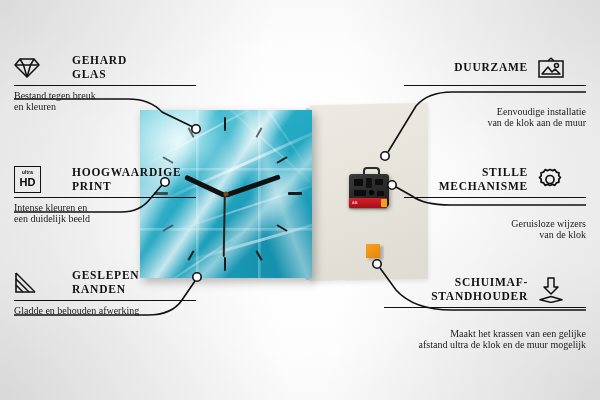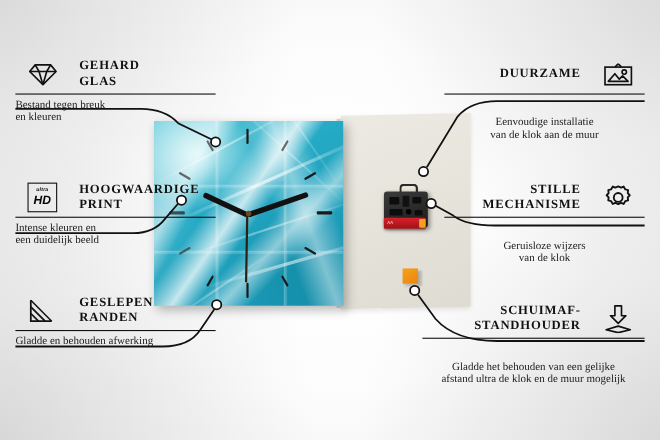--- a/index.html
+++ b/index.html
@@ -78,25 +78,25 @@
   svg.wires circle{fill:#ffffff;stroke:#111;stroke-width:1.6;}
 
   
   .feat{position:absolute;width:182px;}
   .feat .row{display:flex;align-items:center;gap:9px;}
   .feat.right .row{flex-direction:row-reverse;}
   .feat .title{font-weight:bold;font-size:11.5px;line-height:13.5px;
        letter-spacing:.75px;color:#111;text-transform:uppercase;}
   .feat.left .title{text-align:left;}
   .feat.right .title{text-align:right;}
-  .feat .ico{flex:0 0 auto;width:49px;height:27px;display:flex;align-items:center;justify-content:center;font-style:italic;}
+  .feat .ico{flex:0 0 auto;width:49px;height:27px;display:flex;align-items:center;justify-content:flex-start;}
   .feat .rule{height:1.4px;background:#111;margin:4px 0 4px;width:100%;}
   .feat .desc{font-size:10px;line-height:11px;color:#1b1b1b;}
   .feat.left .desc{text-align:left;}
-  .feat.right .desc{text-align:center;margin-top:20px;}
+  .feat.right .desc{text-align:right;margin-top:20px;}
 
   .hdbox{width:25px;height:25px;border:1.7px solid #111;display:flex;flex-direction:column;
       align-items:center;justify-content:center;line-height:1;}
   .hdbox .u{font-size:4.6px;font-weight:bold;letter-spacing:.2px;font-family:"Liberation Sans",sans-serif;}
   .hdbox .h{font-size:11px;font-weight:bold;font-family:"Liberation Sans",sans-serif;margin-top:.5px;}
 </style>
 </head>
 <body>
 
 <div id="stage">
@@ -297,17 +297,17 @@
           </g>
         </svg>
       </span>
       <span class="title">
         <span>SCHUIMAF-</span><br>
         <span>STANDHOUDER</span>
       </span>
     </div>
     <div class="rule"></div>
     <div class="desc">
-      <span>Gladde het behouden van een gelijke</span><br>
+      <span>Maakt het krassen van een gelijke</span><br>
       <span>afstand ultra de klok en de muur mogelijk</span>
     </div>
   </div>
 </div>
 
 </body></html>

